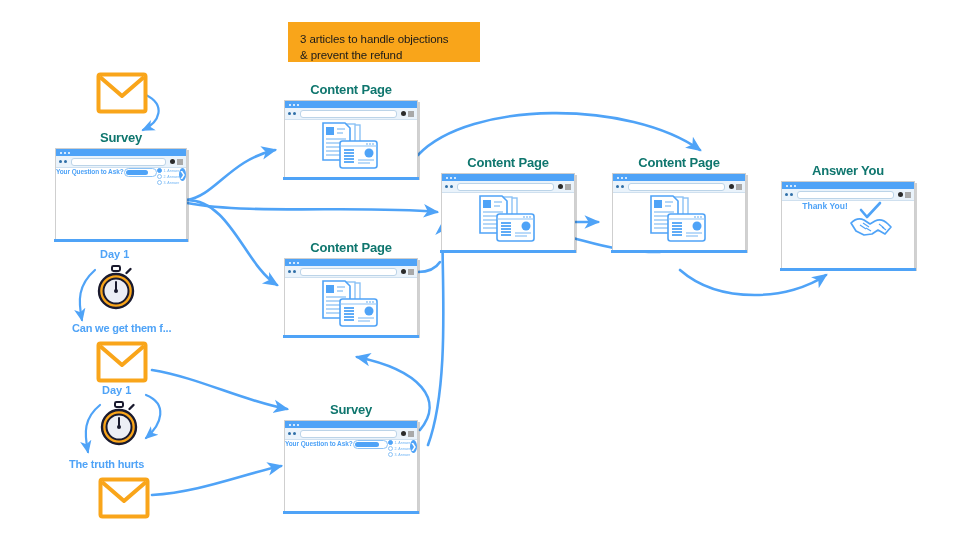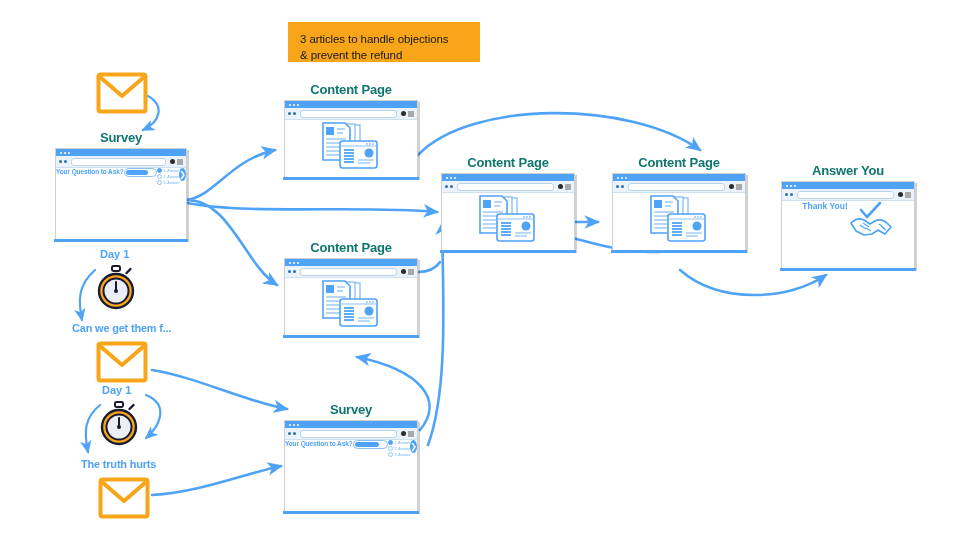--- a/index.html
+++ b/index.html
@@ -331,21 +331,21 @@
   <div class="icon-abs" style="left:95px; top:400px;">
     <svg width="48" height="48" viewBox="0 0 48 48">
       <rect x="20" y="2" width="8" height="5" rx="1.4" fill="none" stroke="#1a1a2e" stroke-width="2"></rect>
       <path d="M34.5,9 l4,-4" stroke="#1a1a2e" stroke-width="2.4" stroke-linecap="round"></path>
       <circle cx="24" cy="27" r="17" fill="#F9A51A" stroke="#1a1a2e" stroke-width="2.4"></circle>
       <circle cx="24" cy="27" r="12.5" fill="#eceef5" stroke="#1a1a2e" stroke-width="2"></circle>
       <path d="M24,27 L24,18" stroke="#1a1a2e" stroke-width="2" stroke-linecap="round"></path>
       <circle cx="24" cy="27" r="2" fill="#1a1a2e"></circle>
     </svg>
   </div>
-  <div class="step-label" style="left:81px; top:458px;">The truth hurts</div>
+  <div class="step-label" style="left:69px; top:458px;">The truth hurts</div>
 
   <div class="icon-abs" style="left:98px; top:477px;">
     <svg width="52" height="42" viewBox="0 0 52 42">
       <rect x="2.5" y="2.5" width="47" height="37" rx="2" fill="#fff" stroke="#F9A51A" stroke-width="4"></rect>
       <path d="M4,5 L26,24 L48,5" fill="none" stroke="#F9A51A" stroke-width="4" stroke-linejoin="round"></path>
     </svg>
   </div>
 
   <div class="node" style="left:284px; top:82px;">
     <div class="node-title">Content Page</div>

